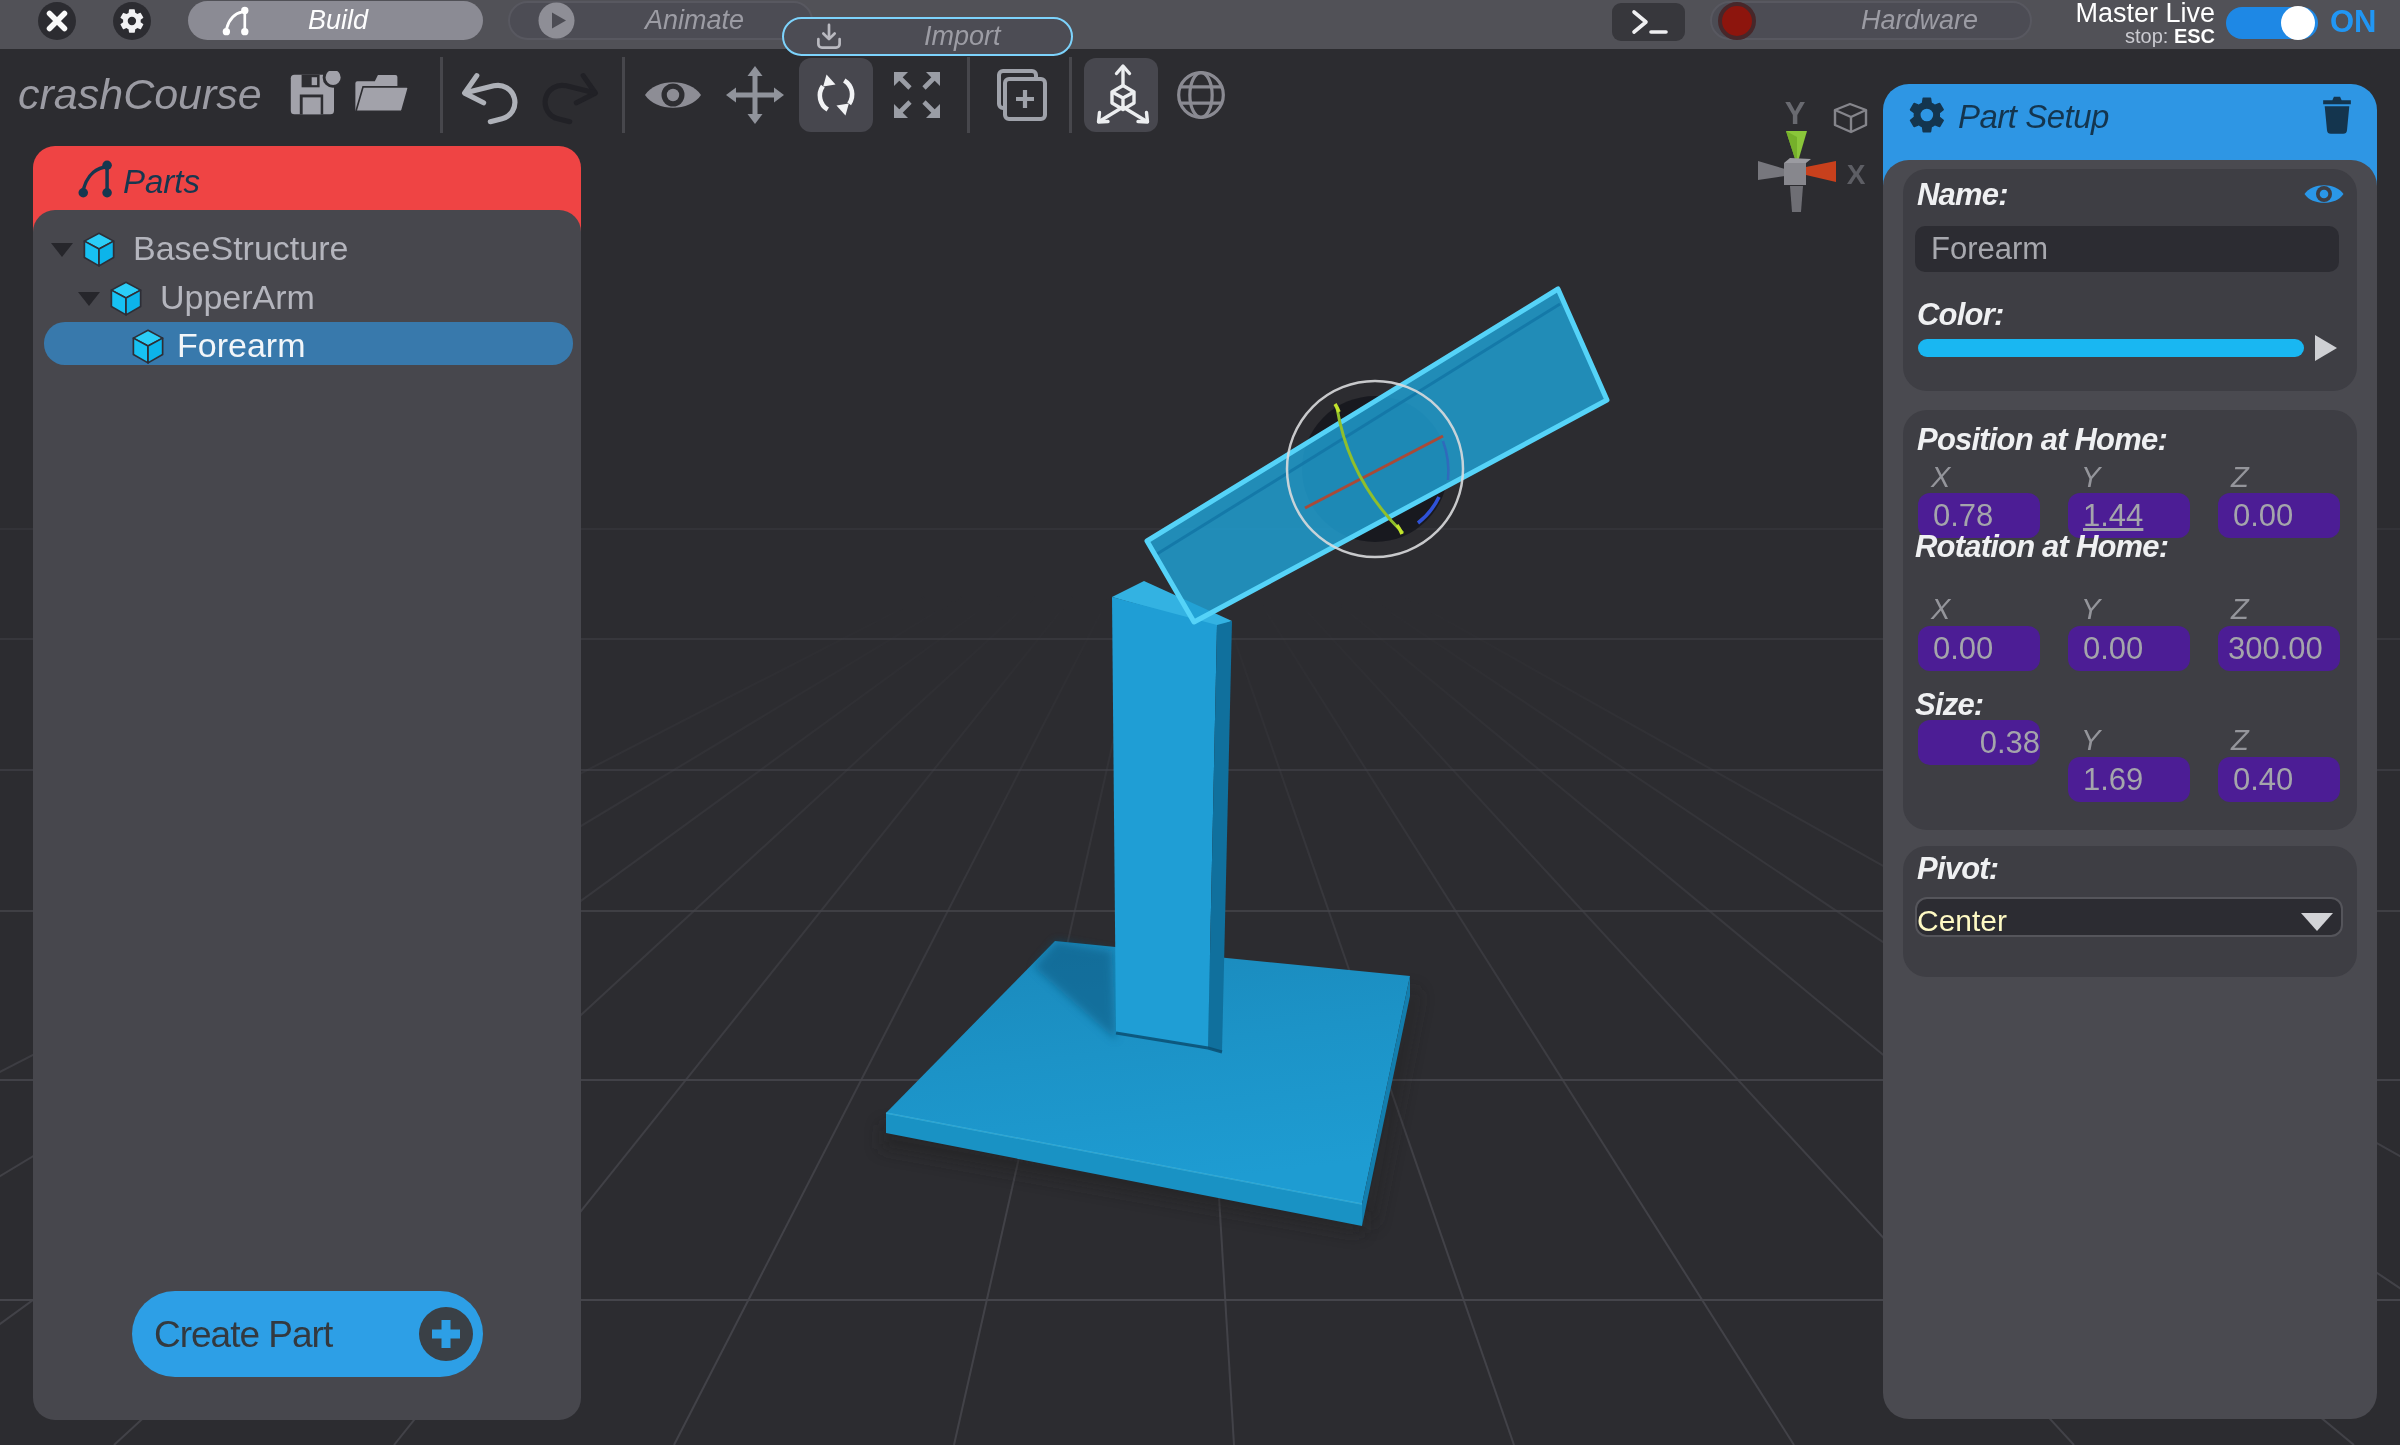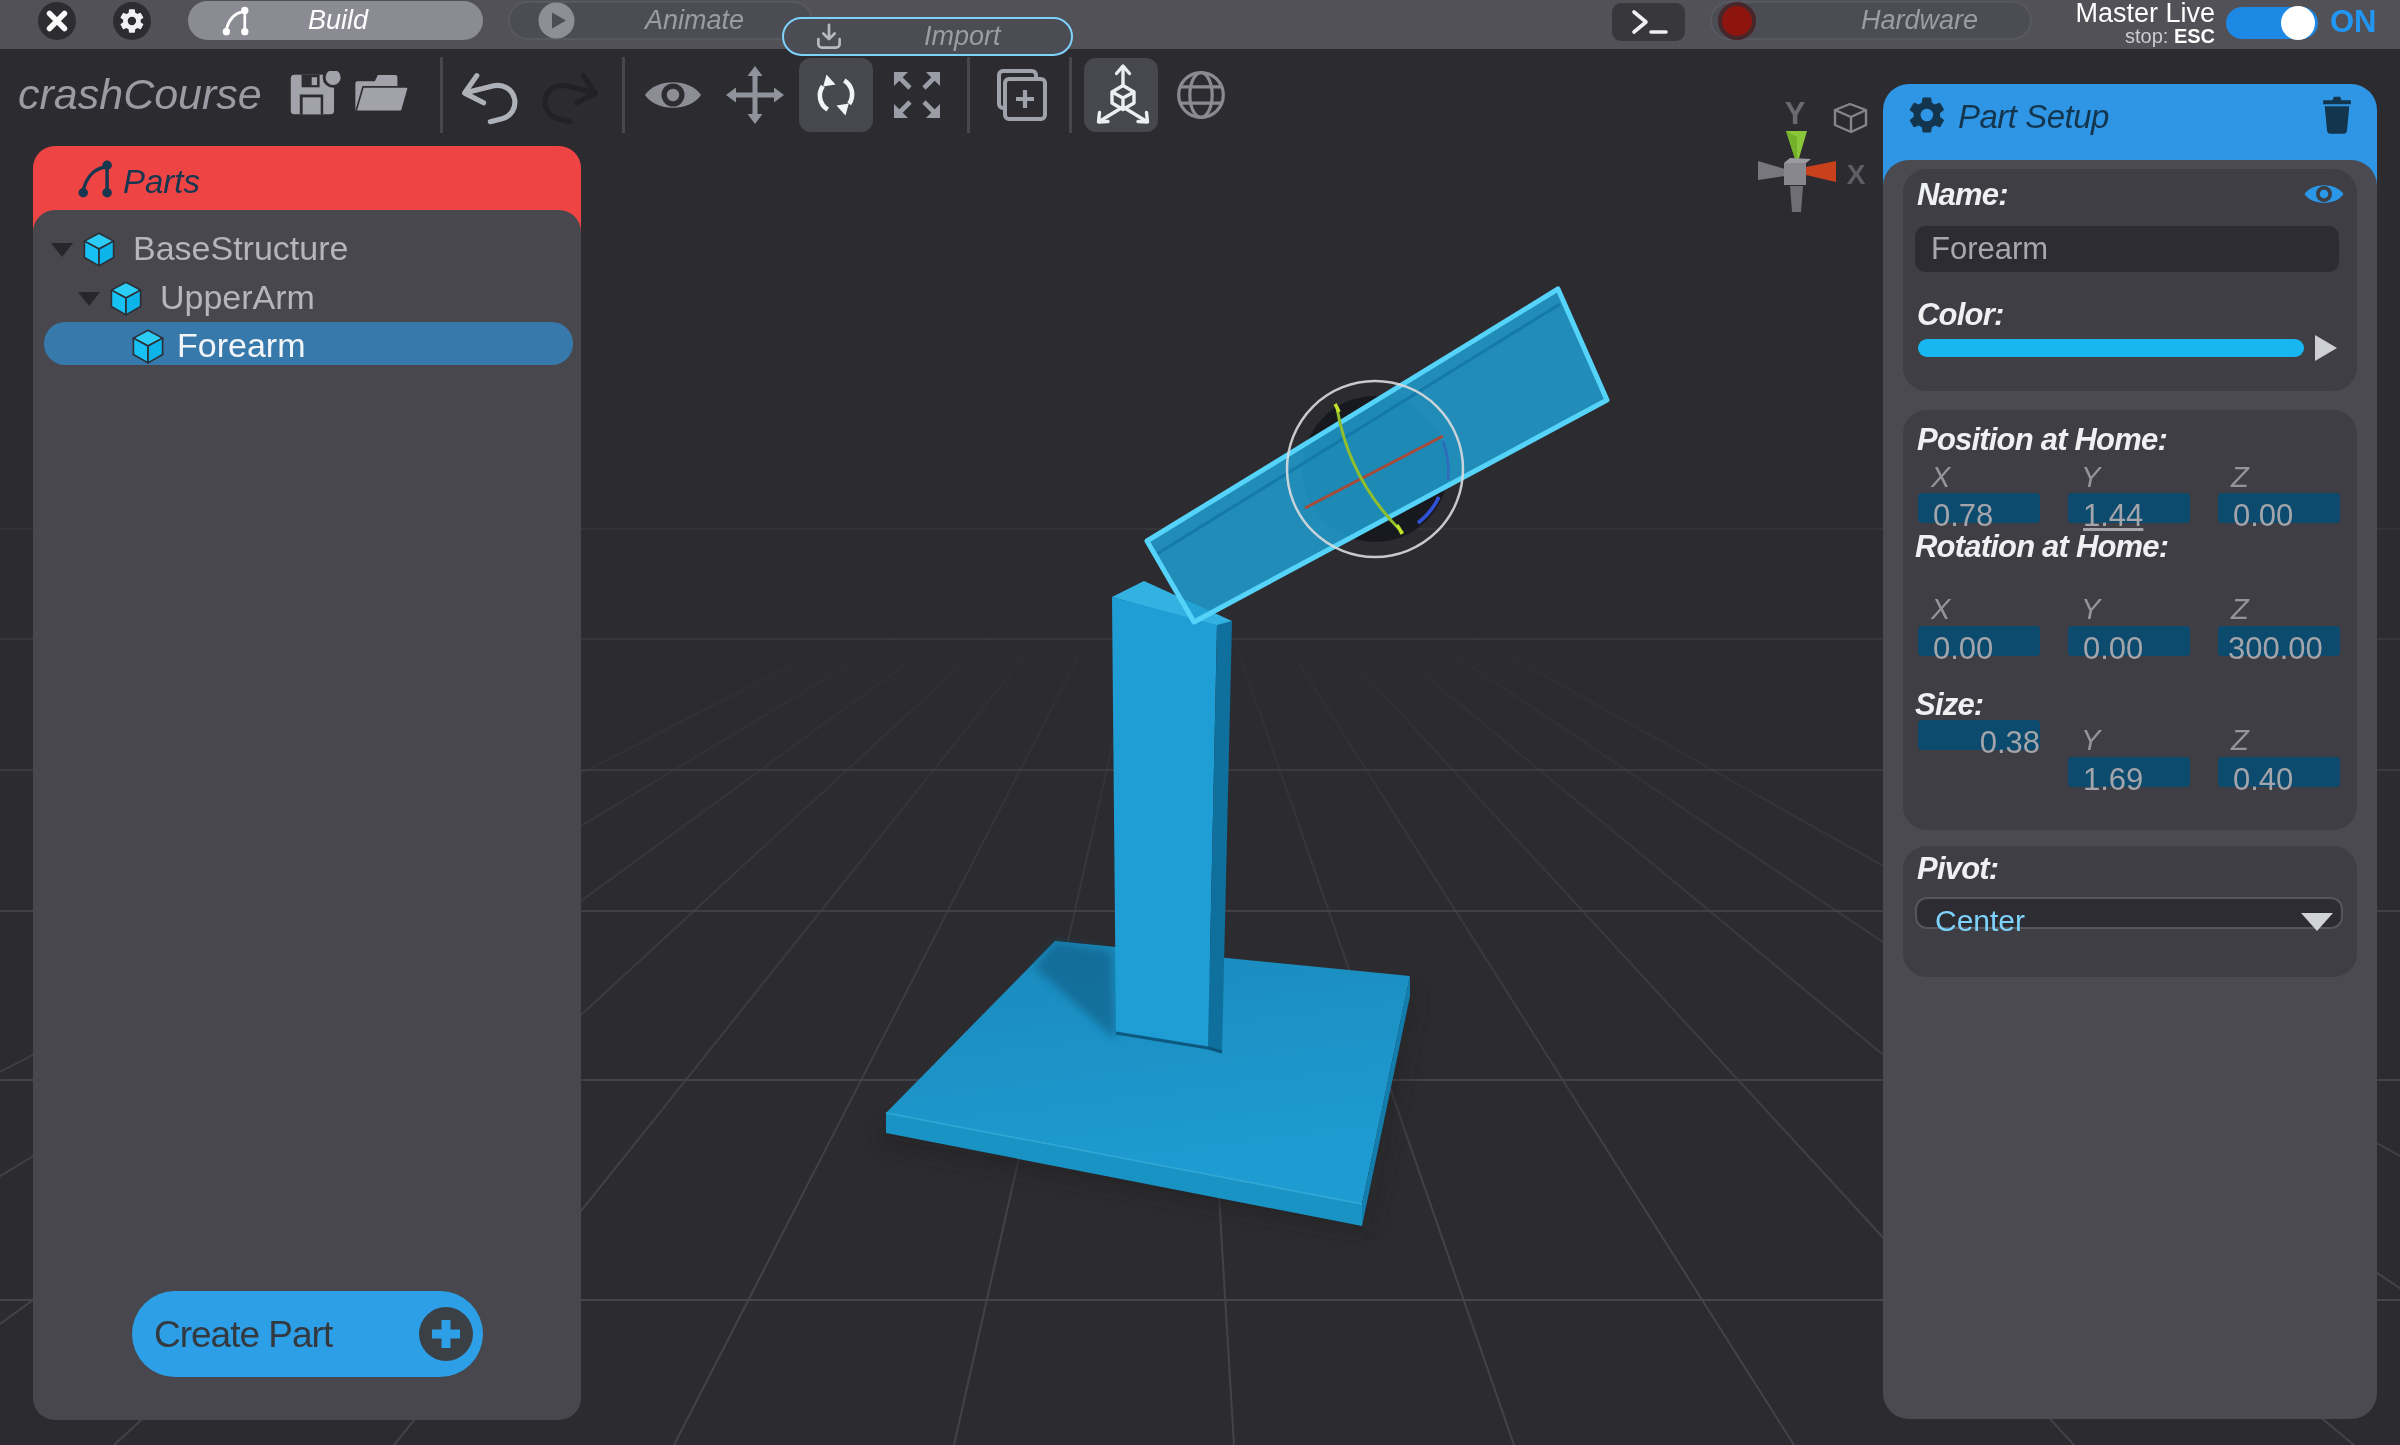--- a/index.html
+++ b/index.html
@@ -24,21 +24,21 @@
   .treerow { position:absolute; display:flex; align-items:center; }
   .treetxt { font-size:34px; color:#b4b5bd; }
   
   #rpanel-blue { position:absolute; left:1883px; top:84px; width:494px; height:220px;
      background:#2e96e4; border-radius:26px 26px 0 0; }
   #rpanel-body { position:absolute; left:1883px; top:160px; width:494px; height:1259px;
      background:#4a4a50; border-radius:26px; }
   .sect { position:absolute; left:1903px; width:454px; background:#3e3e44; border-radius:24px; }
   .slabel { font-style:italic; font-weight:bold; color:#eff0f2; font-size:31px; letter-spacing:-0.8px; }
   .xyz { font-style:italic; font-size:29px; color:#94959b; }
-  .field { position:absolute; width:122px; height:30px; border-radius:4px; background:#0c4a6e;
+  .field { position:absolute; width:122px; height:45px; border-radius:12px; background:#4c1d95;
      color:#a4a5ab; font-size:31px; line-height:45px; padding-left:15px; }
 </style>
 </head>
 <body>
 <div id="page">
   <svg id="scene" class="abs" style="left:0;top:0" width="2400" height="1445" viewBox="0 0 2400 1445">
     <defs>
       <linearGradient id="fadeH" x1="0" y1="0" x2="0" y2="1">
         <stop offset="0" stop-color="#2c2c30" stop-opacity="1"></stop>
         <stop offset="0.35" stop-color="#2c2c30" stop-opacity="0.95"></stop>
@@ -401,19 +401,19 @@
     <div class="abs slabel" style="left:1915px; top:687px;">Size:</div>
     <div class="abs xyz" style="left:1931px; top:724px;">X</div>
     <div class="abs xyz" style="left:2081px; top:724px;">Y</div>
     <div class="abs xyz" style="left:2231px; top:724px;">Z</div>
     <div class="field" style="left:1918px; top:720px;text-align:right;">0.38</div>
     <div class="field" style="left:2068px; top:757px;">1.69</div>
     <div class="field" style="left:2218px; top:757px;padding-left:15px;">0.40</div>
 
     <div class="sect" style="top:846px; height:131px;"></div>
     <div class="abs slabel" style="left:1917px; top:851px;">Pivot:</div>
-    <div class="abs" style="left:1915px; top:897px; width:428px; height:32px; border-radius:12px; background:#2c2c32; border:2px solid #55555b;
-        font-size:30px; color:#7dd3fc; line-height:43px; padding-left:18px;">Center</div>
+    <div class="abs" style="left:1915px; top:897px; width:428px; height:40px; border-radius:12px; background:#2c2c32; border:2px solid #55555b;
+        font-size:30px; color:#fef9c3; line-height:43px; ">Center</div>
     <svg class="abs" style="left:2300px; top:912px;" width="34" height="20" viewBox="0 0 34 20">
         <polygon points="1,1 33,1 17,19" fill="#d2d3d7"></polygon>
       </svg>
   </div>
 </div>
 
 </body></html>

